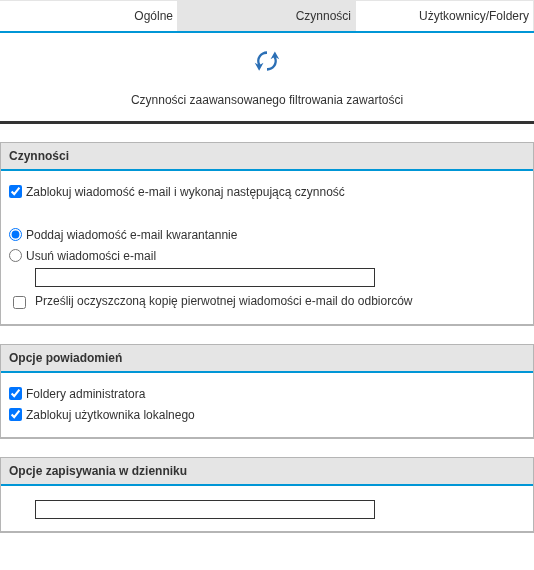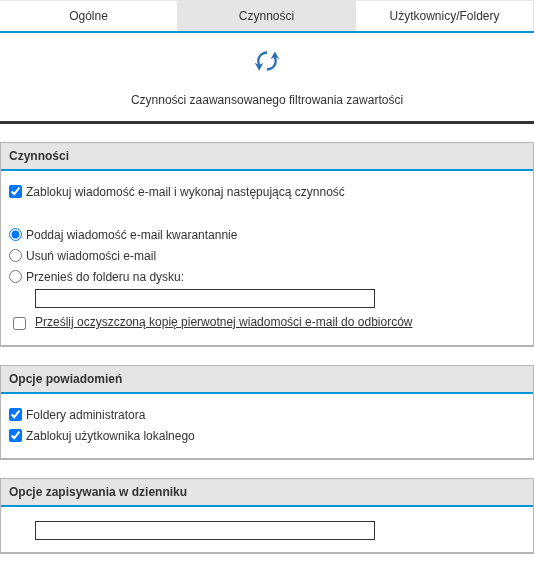--- a/index.html
+++ b/index.html
@@ -10,21 +10,21 @@
     background: #fff;
     color: #333;
     width: 534px;
   }
   .tabs {
     display: flex;
     border-bottom: 2px solid #0096d6;
   }
   .tab {
     flex: 1;
-    text-align: center;
+    text-align: right;
     padding: 8px 4px;
     cursor: pointer;
     border-top: 1px solid #e5e5e5;
     border-right: 1px solid #e5e5e5;
   }
   .tab.active {
     background: #e5e5e5;
   }
   .header-bar {
     display: flex;
@@ -117,30 +117,26 @@
 
     <div class="radio-group">
       <label class="row">
         <input type="radio" name="act" checked="" style="">
         <span>Poddaj wiadomość e-mail kwarantannie</span>
       </label>
       <label class="row">
         <input type="radio" name="act" style="">
         <span>Usuń wiadomości e-mail</span>
       </label>
-      <label class="row">
-        <input type="radio" name="act" style="">
-        <span>Przenieś do folderu na dysku:</span>
-      </label>
       <div class="indent-input">
         <input type="text" value="" style="">
       </div>
     </div>
 
-    <div class="multiline-label" style="margin-top:4px;text-decoration:underline;">
+    <div class="multiline-label" style="margin-top:4px;">
       <input type="checkbox" style="">
       <span>Prześlij oczyszczoną kopię pierwotnej wiadomości e-mail do odbiorców</span>
     </div>
   </div>
 </div>
 
 <div class="section">
   <div class="section-header">Opcje powiadomień</div>
   <div class="section-body">
     <label class="row">

